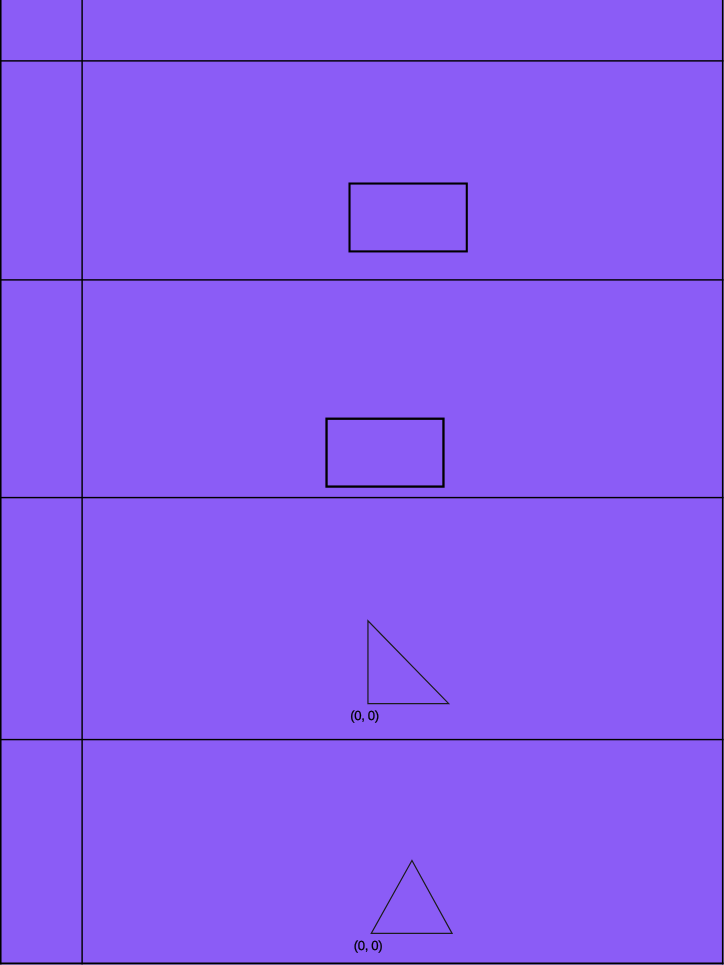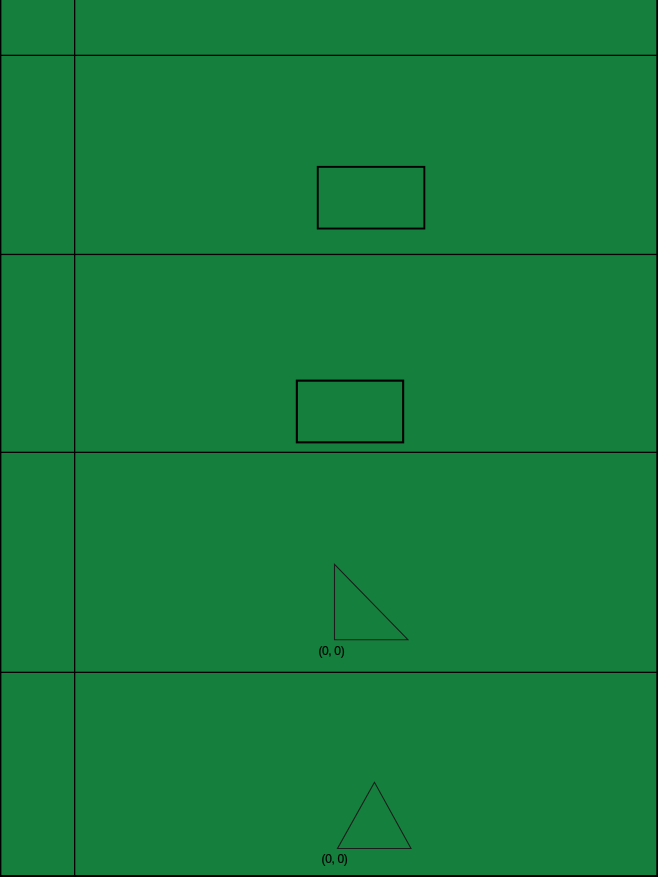--- a/index.html
+++ b/index.html
@@ -1,16 +1,16 @@
 <!DOCTYPE html>
 <html><head>
 <meta charset="utf-8">
 <style>
   html,body{margin:0;padding:0;background:#ffffff;}
-  #page{position:relative;width:658px;height:877px;background:#15803d;overflow:hidden;
+  #page{position:relative;width:658px;height:877px;background:#8b5cf6;overflow:hidden;
         font-family:"Liberation Sans",sans-serif;}
   svg{position:absolute;left:0;top:0;}
   text{filter:grayscale(1);}
 </style>
 </head>
 <body>
 
 <div id="page">
 <svg width="658" height="877" viewBox="0 0 658 877">
 

